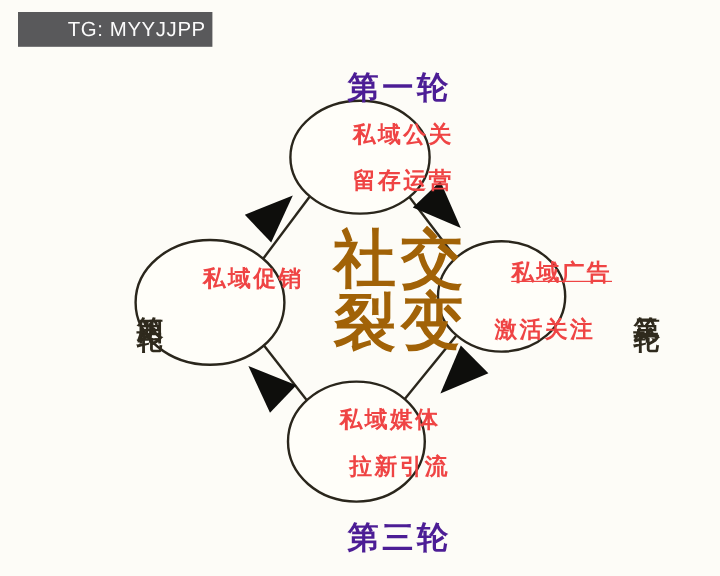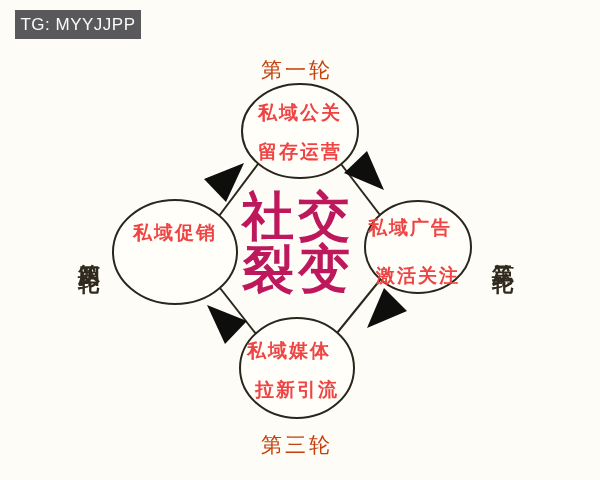--- a/index.html
+++ b/index.html
@@ -2,45 +2,45 @@
 <html><head>
 <meta charset="utf-8">
 <style>
   html,body{margin:0;padding:0;}
   .stage{
     position:relative;width:600px;height:480px;
     background:#fdfcf7;overflow:hidden;
     font-family:"Liberation Serif","DejaVu Serif",serif;
   }
   .diagram-svg{position:absolute;left:0;top:0;}
-  .abs{position:absolute;}
+  .abs{position:absolute;padding-left:36px;}
   .badge{
     font-family:"Liberation Sans","DejaVu Sans",sans-serif;
     color:#fbfbfb;background:#59595b;
     display:flex;align-items:center;justify-content:center;
     letter-spacing:0.5px;
   }
   .badge-tg{left:15px;top:10px;width:126px;height:29px;font-size:17px;}
   .badge-site{left:408px;top:440px;width:192px;height:35px;font-size:17px;background:#606060;}
   .node-line{
     width:150px;text-align:center;font-size:19px;font-weight:bold;
     color:#ef4444;letter-spacing:2px;line-height:20px;
   }
   .round-label{
-    width:120px;text-align:center;font-size:21px;font-weight:normal;
-    color:#c2410c;letter-spacing:3px;
+    width:120px;text-align:center;font-size:26px;font-weight:bold;
+    color:#4c1d95;letter-spacing:3px;
   }
   .round-label-vert{
     writing-mode:vertical-rl;text-orientation:upright;
     width:26px;height:90px;text-align:center;font-size:22px;font-weight:bold;
     color:#2f2a1d;letter-spacing:4px;
   }
   .center-title{
     left:198px;top:190px;width:200px;text-align:center;
-    font-size:52px;line-height:53px;font-weight:bold;color:#be185d;
+    font-size:52px;line-height:53px;font-weight:bold;color:#a16207;
     letter-spacing:4px;
   }
 </style>
 </head>
 <body>
 
 <div class="stage">
 
   <svg class="diagram-svg" width="600" height="480" viewBox="0 0 600 480">
 
@@ -63,21 +63,21 @@
   <div class="abs center-title">
     <div>社交</div>
     <div>裂变</div>
   </div>
 
   <div class="abs round-label" style="left:237px;top:56px;">第一轮</div>
   <div class="abs node-line" style="left:225px;top:103px;">私域公关</div>
   <div class="abs node-line" style="left:225px;top:142px;">留存运营</div>
 
   <div class="abs round-label-vert" style="left:492px;top:207px;">第二轮</div>
-  <div class="abs node-line" style="left:335px;top:218px;">私域广告</div>
+  <div class="abs node-line" style="left:357px;top:218px;text-decoration:underline;">私域广告</div>
   <div class="abs node-line" style="left:343px;top:266px;">激活关注</div>
 
   <div class="abs node-line" style="left:214px;top:341px;">私域媒体</div>
   <div class="abs node-line" style="left:222px;top:380px;">拉新引流</div>
   <div class="abs round-label" style="left:237px;top:418px;margin-top:13px;">第三轮</div>
 
   <div class="abs round-label-vert" style="left:78px;top:207px;">第四轮</div>
   <div class="abs node-line" style="left:100px;top:223px;">私域促销</div>
 
   <div class="abs badge badge-tg">TG: MYYJJPP</div>

